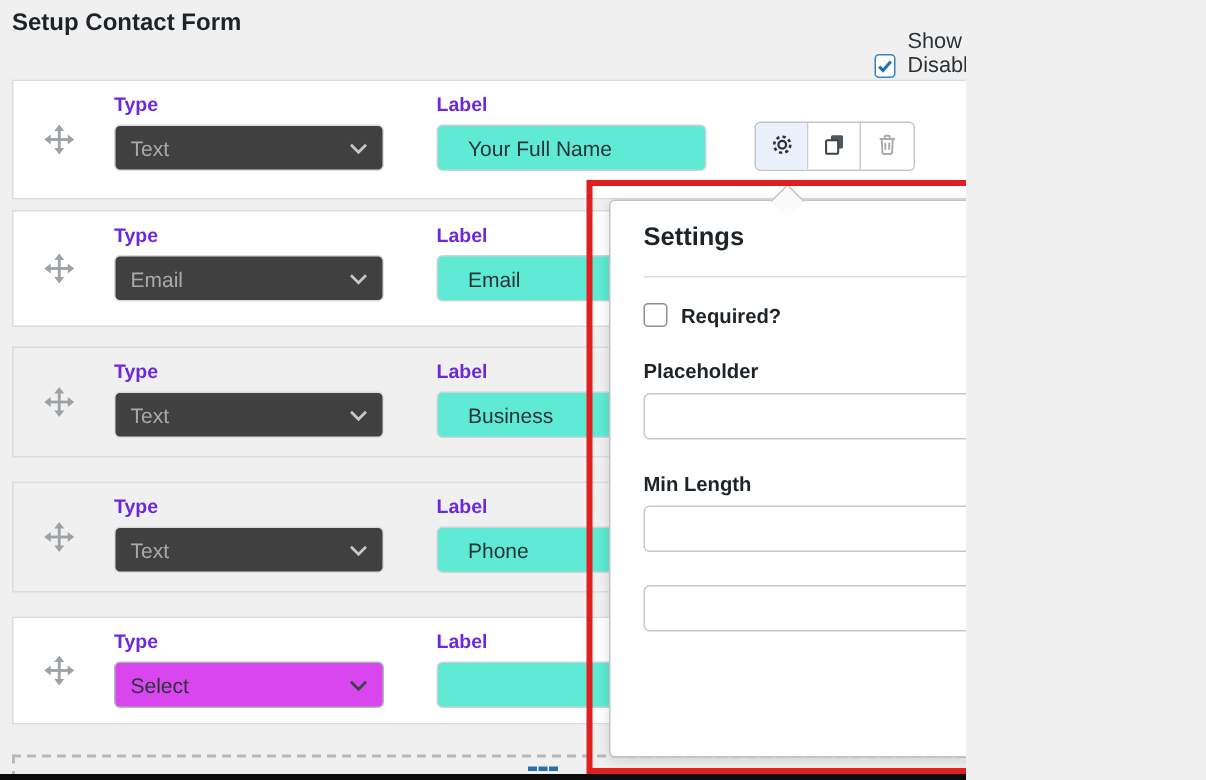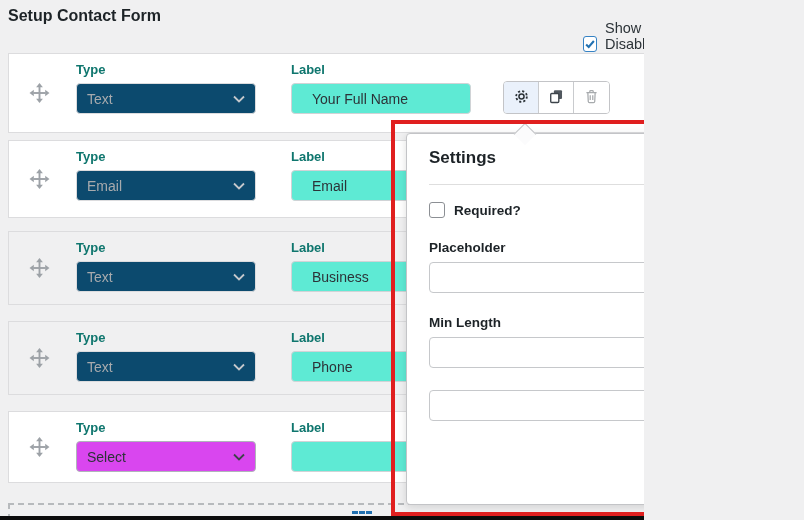--- a/index.html
+++ b/index.html
@@ -17,24 +17,24 @@
   .row{position:absolute;left:8px;width:786px;background:#fff;border:1px solid #dcdcde;box-sizing:border-box;z-index:1;}
   .r1{top:53px;height:80px;}
   .r2{top:140px;height:78px;}
   .r3{top:231px;height:74px;background:#f0f0f1;}
   .r4{top:321px;height:74px;background:#f0f0f1;}
   .r5{top:411px;height:72px;}
   .drag{position:absolute;left:20px;top:50%;transform:translateY(-50%);cursor:move;line-height:0;}
   .fg{position:absolute;top:8px;}
   .fg-type{left:67px;}
   .fg-label{left:282px;}
-  .flabel{font-size:13px;font-weight:bold;color:#0f766e;margin-bottom:6px;}
+  .flabel{font-size:13px;font-weight:bold;color:#6d28d9;margin-bottom:6px;}
   .control{width:180px;height:31px;border-radius:4px;box-sizing:border-box;font-size:14px;}
   .selectbox{display:flex;align-items:center;justify-content:space-between;padding:0 10px;
-             border:1px solid #dcdcde;background:#0c4a6e;color:#a7aaad;cursor:pointer;}
+             border:1px solid #dcdcde;background:#404040;color:#a7aaad;cursor:pointer;}
   .selectbox.enabled{border-color:#b0b5ba;background:#d946ef;color:#2c3338;}
   .selectbox .chev{line-height:0;}
   .textinput{border:1px solid #d0d3d6;background:#5eead4;color:#2c3338;padding:0 20px;
              font-family:"Liberation Sans",sans-serif;}
 
   
   .actions{position:absolute;left:494px;top:27px;height:33px;display:flex;background:#fff;
            border:1px solid #c3c4c7;border-radius:4px;box-sizing:border-box;overflow:hidden;}
   .abtn{width:35px;display:flex;align-items:center;justify-content:center;border-right:1px solid #c9cbce;
         background:#fff;cursor:pointer;border-top:none;border-bottom:none;border-left:none;padding:0;}

